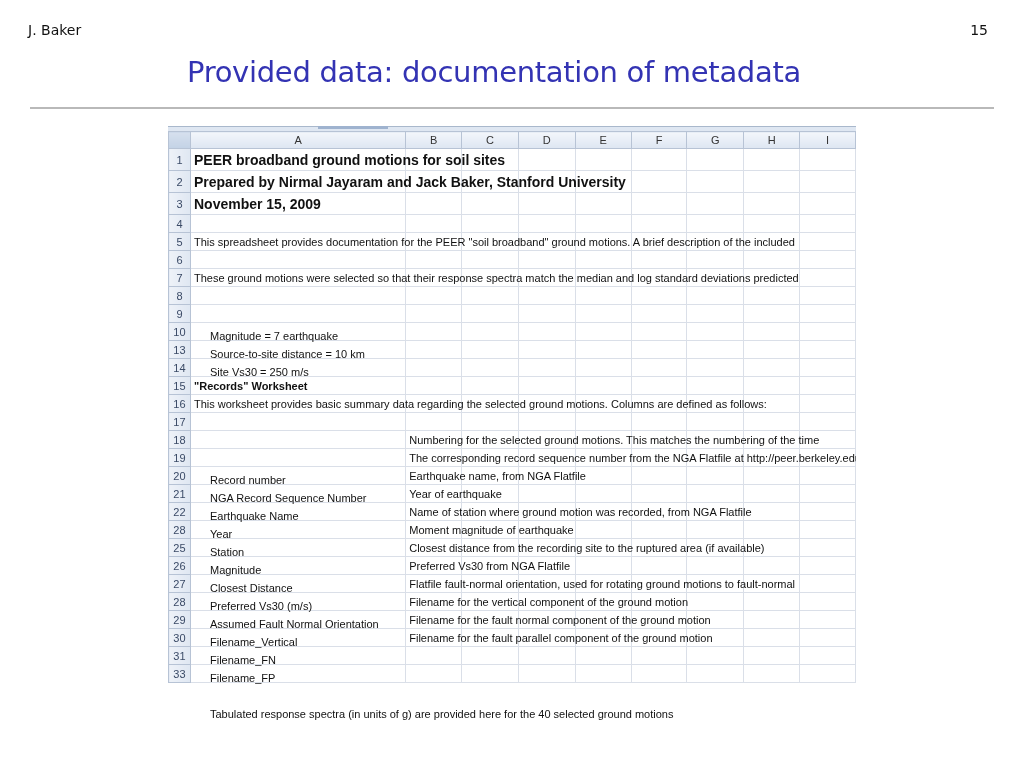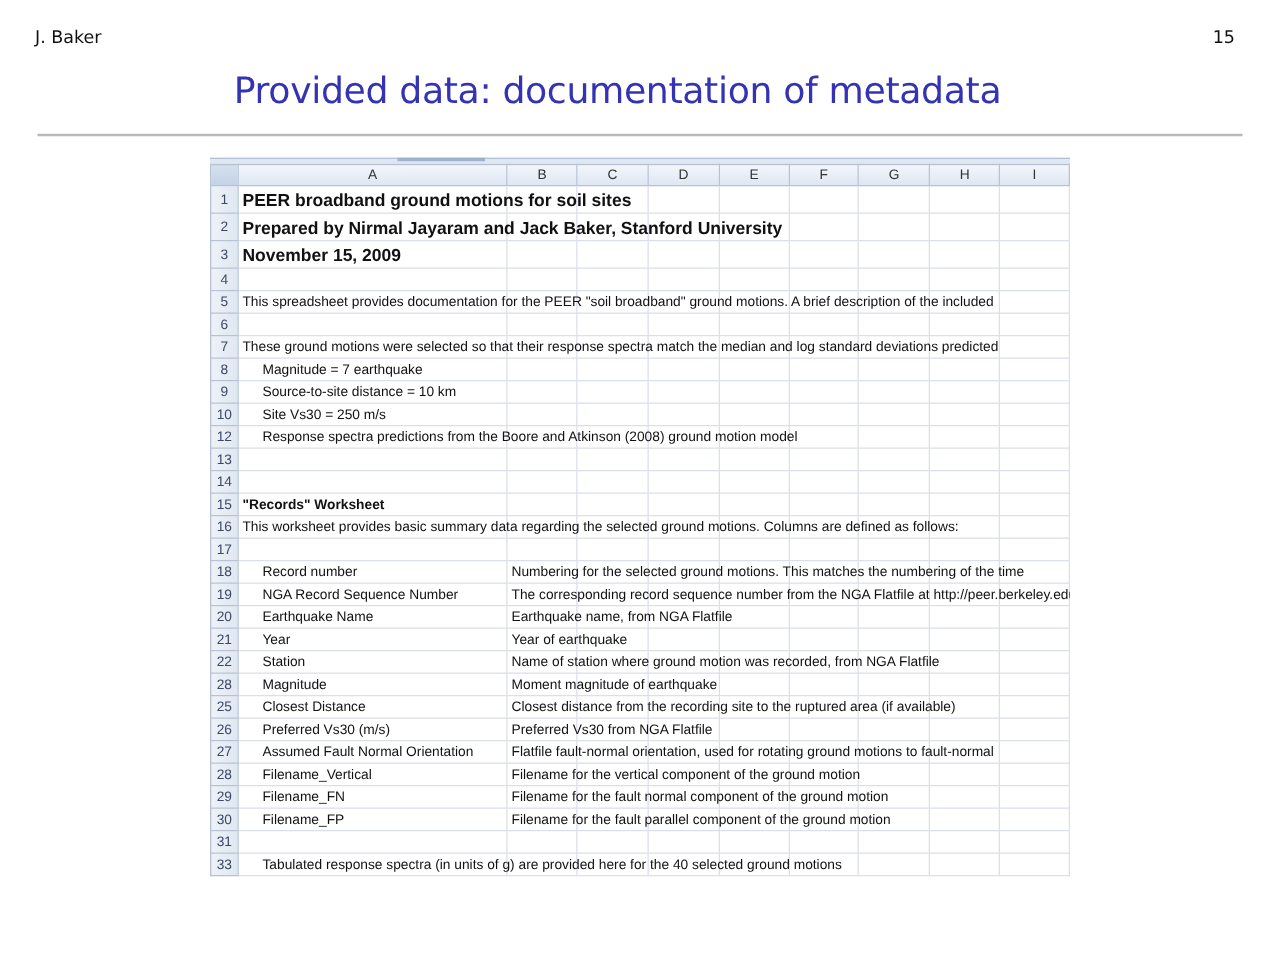--- a/index.html
+++ b/index.html
@@ -13,21 +13,21 @@
   .topbar .tab{position:absolute;left:150px;top:-1px;width:70px;height:3px;background:#9fb3cf;}
   table{position:absolute;left:0;top:5px;border-collapse:collapse;table-layout:fixed;font-family:"Liberation Sans",sans-serif;font-size:11px;color:#111;}
   td,th{border:1px solid #dadfe8;height:17px;padding:0 2px;white-space:nowrap;overflow:visible;}
   th{background:linear-gradient(#f3f6fb,#dde6f2);color:#333;font-weight:normal;text-align:center;border-color:#b7c3d5;height:16px;font-size:11px;}
   th.corner{background:linear-gradient(#d6e0ee,#c3d2e6);}
   td.rh{background:linear-gradient(90deg,#eef2f8,#dfe7f2);color:#3a4a66;text-align:center;border-color:#b7c3d5;font-size:11px;padding:0;}
   tr.big td{height:21px;}
   tr.big td.txt{font-size:14px;font-weight:bold;}
   td.txt{position:relative;overflow:visible;}
   .ov{position:absolute;left:3px;top:50%;transform:translateY(-50%);white-space:nowrap;z-index:2;background:transparent;}
-  .ind{padding-left:16px;}
+  .ind{padding-left:16px;margin-top:40px;}
   .bold{font-weight:bold;}
 </style>
 </head>
 <body>
 
 <div class="author">J. Baker</div>
 <div class="pagenum">15</div>
 <div class="title">Provided data: documentation of metadata</div>
 <div class="rule"></div>
 
@@ -217,36 +217,20 @@
           </td>
           <td></td>
           <td></td>
           <td></td>
           <td></td>
           <td></td>
           <td></td>
           <td></td>
         </tr>
         <tr>
-          <td class="rh">12</td>
-          <td class="txt">
-            <span class="ov ind">Response spectra predictions from the Boore and Atkinson (2008) ground motion model</span>
-          </td>
-          <td class="txt" style="border-left-color: transparent;">
-            <span class="ov"></span>
-          </td>
-          <td style="border-left-color: transparent;"></td>
-          <td style="border-left-color: transparent;"></td>
-          <td style="border-left-color: transparent;"></td>
-          <td style="border-left-color: transparent;"></td>
-          <td style="border-left-color: transparent;"></td>
-          <td></td>
-          <td></td>
-        </tr>
-        <tr>
           <td class="rh">13</td>
           <td class="txt">
             <span class="ov"></span>
           </td>
           <td class="txt">
             <span class="ov"></span>
           </td>
           <td></td>
           <td></td>
           <td></td>

